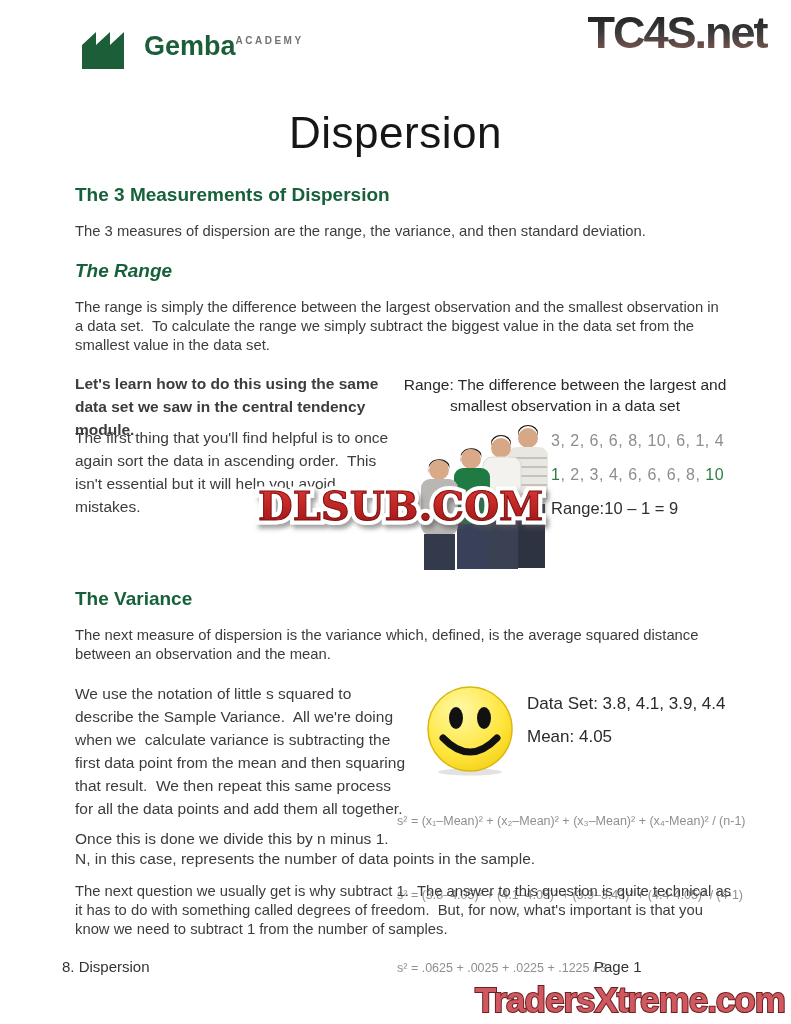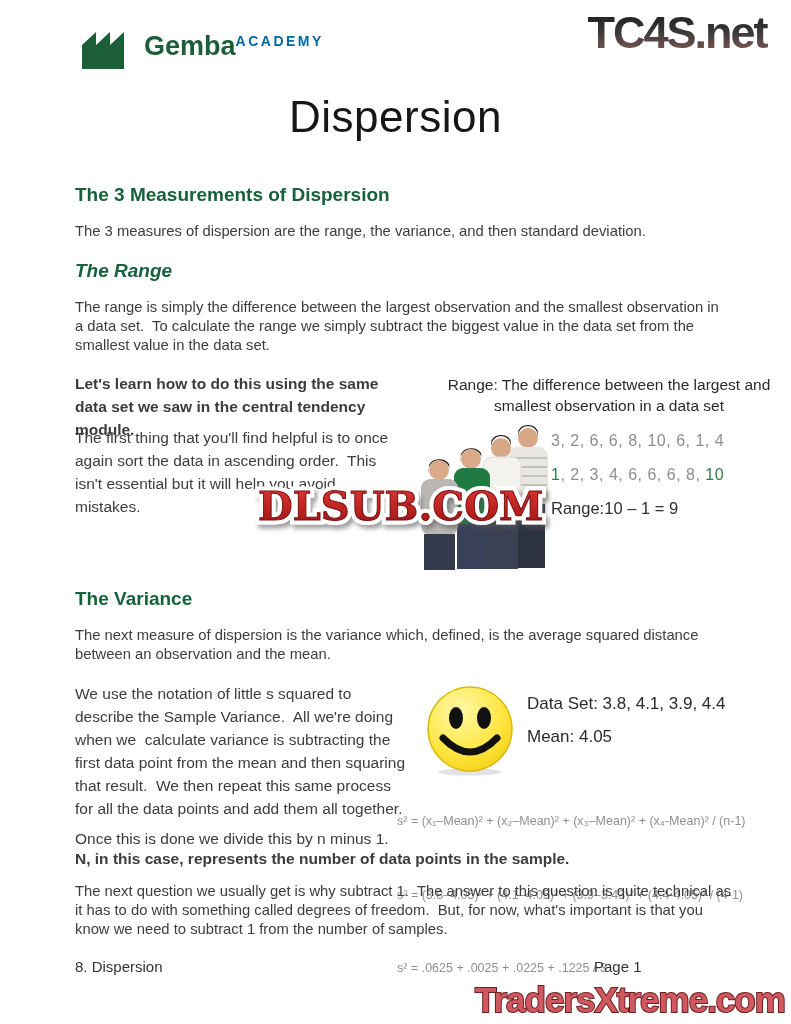--- a/index.html
+++ b/index.html
@@ -8,22 +8,22 @@
     font-family:"Liberation Sans",sans-serif;color:#3c3c3c;overflow:hidden;
     border-right:1px solid #d8d8d8;
   }
   .abs{position:absolute;}
   .para{font-size:14.8px;line-height:19px;white-space:pre-wrap;color:#3c3c3c;}
   .colpara{font-size:15.5px;line-height:23px;white-space:pre-wrap;color:#3c3c3c;}
   .h-green{font-size:19px;font-weight:bold;color:#17613a;}
   .doc-title{font-size:44px;color:#161616;text-align:center;letter-spacing:0.5px;font-weight:400;}
   .logo-wrap{display:flex;align-items:flex-start;gap:8px;}
   .logo-text-main{font-size:27px;font-weight:bold;color:#1b5e38;line-height:26px;}
-  .logo-text-sub{font-size:14px;font-weight:bold;color:#0369a1;letter-spacing:2.5px;line-height:16px;text-align:right;}
-  .callout{font-size:15.5px;line-height:21px;color:#2a2a2a;text-align:center;margin-left:44px;}
+  .logo-text-sub{font-size:10px;font-weight:bold;color:#737373;letter-spacing:2.5px;line-height:16px;text-align:right;}
+  .callout{font-size:15.5px;line-height:21px;color:#2a2a2a;text-align:center;}
   .num-gray{font-size:16px;color:#8d8d8d;letter-spacing:0.5px;}
   .num-dark{font-size:16.5px;color:#2e2e2e;}
   .green-num{color:#2e7d45;}
   .dataset-line{font-size:17px;color:#2b2b2b;}
   .formulas{font-size:12.5px;line-height:24.5px;color:#8f8f8f;white-space:pre-wrap;}
   .footer-text{font-size:15px;color:#333333;}
 </style>
 </head>
 <body>
 
@@ -48,21 +48,21 @@
         <linearGradient id="tcg" x1="0" y1="0" x2="0" y2="1">
           <stop offset="0" stop-color="#161616"></stop>
           <stop offset="0.5" stop-color="#3b3b3b"></stop>
           <stop offset="1" stop-color="#926058"></stop>
         </linearGradient>
       </defs>
       <text x="120" y="48" text-anchor="middle" font-family="Liberation Sans,sans-serif" font-weight="bold" font-size="45" letter-spacing="-2" fill="url(#tcg)">TC4S.net</text>
     </svg>
   </div>
 
-  <div class="abs doc-title" style="left:0;right:0;top:92px;">Dispersion</div>
+  <div class="abs doc-title" style="left:0;right:0;top:108px;">Dispersion</div>
 
   <div class="abs h-green" style="left:75px;top:184px;">The 3 Measurements of Dispersion</div>
   <div class="abs para" style="left:75px;top:222px;width:652px;">The 3 measures of dispersion are the range, the variance, and then standard deviation.</div>
 
   <div class="abs h-green" style="left:75px;top:260px;font-style:italic;">The Range</div>
   <div class="abs para" style="left:75px;top:298px;width:652px;">The range is simply the difference between the largest observation and the smallest observation in a data set.  To calculate the range we simply subtract the biggest value in the data set from the smallest value in the data set.</div>
 
   <div class="abs colpara" style="left:75px;top:372px;width:328px;font-weight:bold;">Let's learn how to do this using the same data set we saw in the central tendency module.</div>
 
   <div class="abs callout" style="left:400px;top:374px;width:330px;">Range: The difference between the largest and smallest observation in a data set</div>
@@ -148,25 +148,25 @@
   <div class="abs dataset-line" style="left:527px;top:727px;">Mean: 4.05</div>
 
   <div class="abs formulas" style="left:397px;top:760px;width:350px;">
     <div>s² = (x₁–Mean)² + (x₂–Mean)² + (x₃–Mean)² + (x₄-Mean)² / (n-1)</div>
     <div>s² = (3.8–4.05)² + (4.1–4.05)² + (3.9–3.43)² + (4.4-4.05)² / (4-1)</div>
     <div>s² = .0625 + .0025 + .0225 + .1225 / 3</div>
     
   </div>
 
   <div class="abs colpara" style="left:75px;top:827px;width:340px;">Once this is done we divide this by n minus 1.</div>
-  <div class="abs colpara" style="left:75px;top:847px;width:560px;font-weight:bold;">N, in this case, represents the number of data points in the sample.</div>
+  <div class="abs colpara" style="left:75px;top:847px;width:560px;">N, in this case, represents the number of data points in the sample.</div>
 
   <div class="abs para" style="left:75px;top:882px;width:660px;">The next question we usually get is why subtract 1.  The answer to this question is quite technical as it has to do with something called degrees of freedom.  But, for now, what's important is that you know we need to subtract 1 from the number of samples.</div>
 
-  <div class="abs footer-text" style="left:75px;top:958px;">8. Dispersion</div>
+  <div class="abs footer-text" style="left:62px;top:958px;">8. Dispersion</div>
   <div class="abs footer-text" style="left:594px;top:958px;">Page 1</div>
 
   <div class="abs" style="left:472px;top:978px;">
     <svg width="340" height="46" viewBox="0 0 340 46">
       <text x="3" y="34" font-family="Liberation Sans,sans-serif" font-weight="bold" font-size="35" letter-spacing="-1" stroke="#ffffff" stroke-width="9" paint-order="stroke" fill="#ffffff" opacity="0.95">TradersXtreme.com</text>
       <text x="3" y="34" font-family="Liberation Sans,sans-serif" font-weight="bold" font-size="35" letter-spacing="-1" fill="#d0595f" stroke="#6d2023" stroke-width="2" paint-order="stroke">TradersXtreme.com</text>
     </svg>
   </div>
 
 </div>

